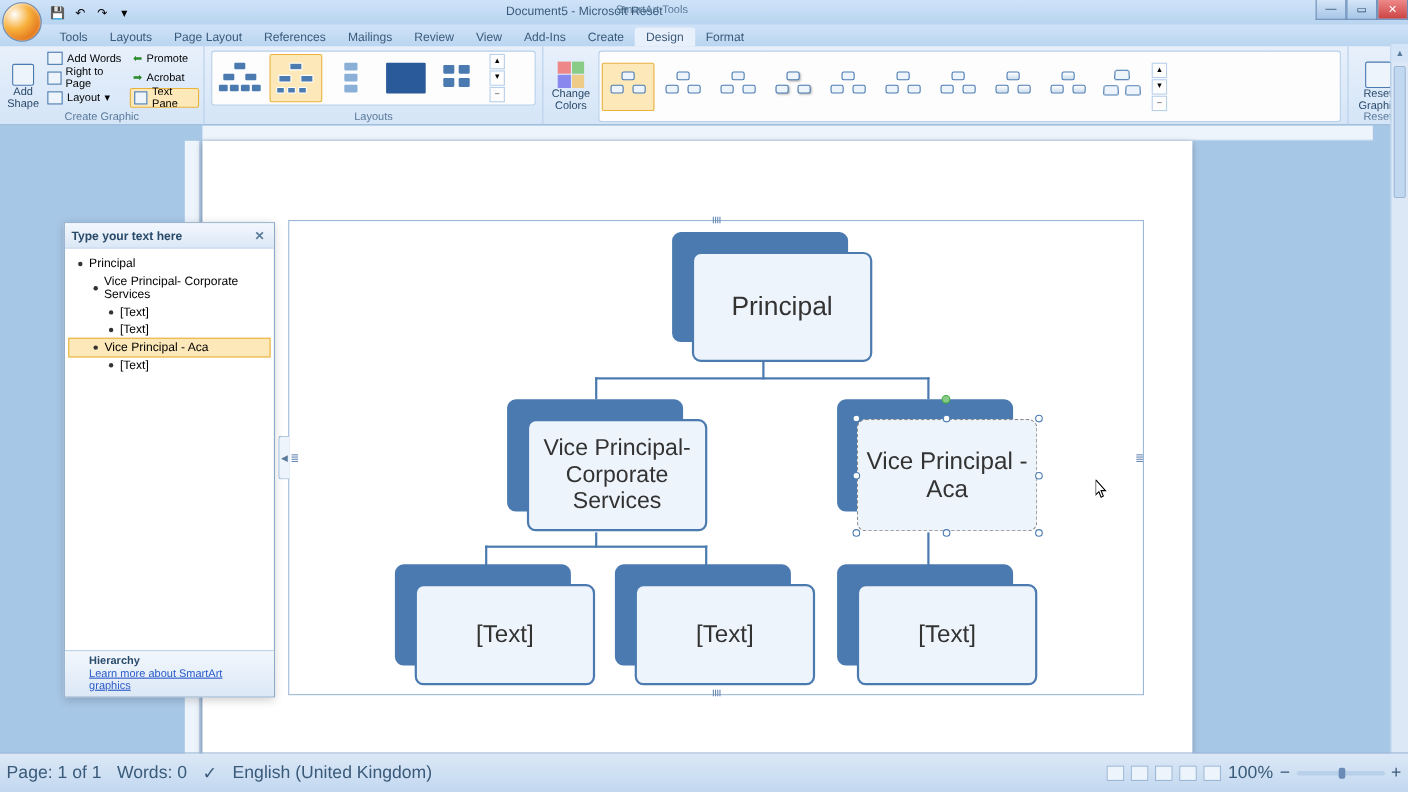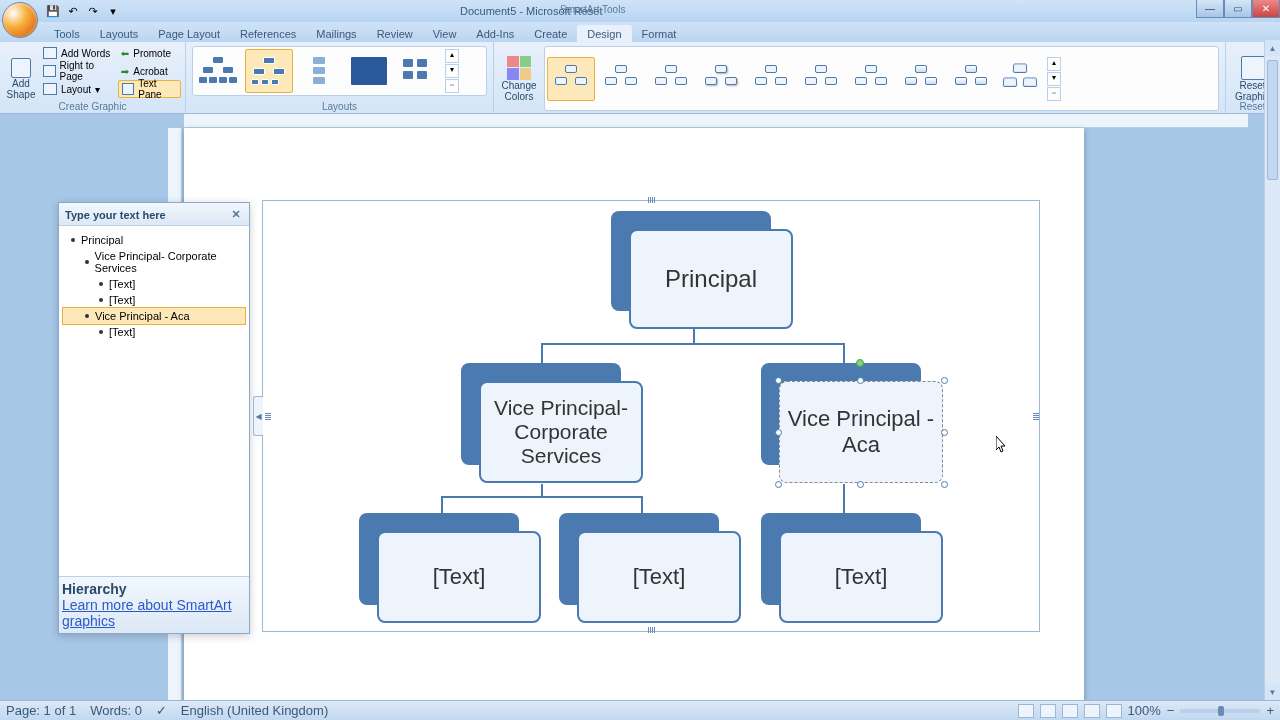--- a/index.html
+++ b/index.html
@@ -54,21 +54,21 @@
 .ruler-left { position: absolute; left: 168px; top: 14px; bottom: 0; width: 14px; background: #eef4fb; border-right: 1px solid #b8d0ea; }
 
 
 .textpane { position: absolute; left: 58px; top: 202px; width: 192px; height: 432px; background: #fff; border: 1px solid #8aa8c8; box-shadow: 0 2px 8px rgba(0,0,0,.2); display: flex; flex-direction: column; font-size: 11px; }
 .tp-head { background: linear-gradient(#f2f7fd,#dce8f6); border-bottom: 1px solid #b8d0ea; padding: 4px 6px; display: flex; align-items: flex-end; color: #2a4a6a; font-weight: 600; }
 .tp-close { margin-left: auto; width: 14px; height: 14px; display: flex; align-items: center; justify-content: center; cursor: pointer; color: #5a7a9a; }
 .tp-body { flex: 1; padding: 6px 4px; overflow: auto; }
 .tp-item { display: flex; align-items: center; padding: 2px 2px; gap: 6px; }
 .tp-item.sel { background: #fce8b8; border: 1px solid #e8b23c; margin: -1px; }
 .bullet { width: 4px; height: 4px; background: #333; border-radius: 50%; display: inline-block; }
-.tp-foot { background: linear-gradient(#f2f7fd,#dce8f6); border-top: 1px solid #b8d0ea; padding: 4px 3px; font-size: 14px; color: #5a7a9a; }
+.tp-foot { background: linear-gradient(#f2f7fd,#dce8f6); border-top: 1px solid #b8d0ea; padding: 4px 22px; font-size: 10px; color: #5a7a9a; }
 .tp-foot-title { color: #2a4a6a; font-weight: 600; }
 .tp-link { color: #2a5aca; text-decoration: underline; cursor: pointer; }
 
 
 .smartart-frame { position: absolute; left: 262px; top: 200px; width: 778px; height: 432px; border: 1px solid #9db8d6; }
 .sa-handle { position: absolute; width: 20px; height: 8px; display: flex; justify-content: center; gap: 1px; }
 .sa-handle span { width: 1px; height: 6px; background: #6a8bb5; }
 .sa-handle.top { top: -4px; left: 50%; transform: translateX(-50%); }
 .sa-handle.bottom { bottom: -4px; left: 50%; transform: translateX(-50%); }
 .sa-handle.left { left: -6px; top: 50%; transform: translateY(-50%) rotate(90deg); }
@@ -82,21 +82,21 @@
 .node-box.sm { font-size: 22px; }
 .node-box.selected { border: 1px dashed #888; }
 .sel-handle { position: absolute; width: 7px; height: 7px; background: #fff; border: 1px solid #4a7ab0; border-radius: 50%; }
 .rot-handle { position: absolute; width: 8px; height: 8px; background: #8c8; border: 1px solid #4a4; border-radius: 50%; }
 .connector { position: absolute; background: #4a7ab0; }
 
 
 .cursor { position: absolute; width: 12px; height: 18px; }
 
 
-.statusbar { position: absolute; bottom: 0; left: 0; right: 0; height: 20px; background: linear-gradient(#dce8f6,#c2d8f0); border-top: 1px solid #9db8d6; display: flex; align-items: center; font-size: 13px; color: #3a5a7a; padding: 0 6px; gap: 14px; }
+.statusbar { position: absolute; bottom: 0; left: 0; right: 0; height: 36px; background: linear-gradient(#dce8f6,#c2d8f0); border-top: 1px solid #9db8d6; display: flex; align-items: center; font-size: 16px; color: #3a5a7a; padding: 0 6px; gap: 14px; }
 .status-right { margin-left: auto; display: flex; align-items: center; gap: 6px; }
 .zoom-slider { width: 80px; height: 4px; background: #b8d0ea; border-radius: 2px; position: relative; }
 .zoom-thumb { position: absolute; left: 38px; top: -3px; width: 6px; height: 10px; background: #6a8bb5; border-radius: 2px; }
 .view-btn { width: 16px; height: 14px; border: 1px solid #9db8d6; background: #eef4fb; }
 
 
 .vscroll { position: absolute; right: 0; top: 40px; bottom: 20px; width: 16px; background: #dce8f6; border-left: 1px solid #b8d0ea; }
 .vscroll-thumb { position: absolute; left: 2px; right: 2px; top: 20px; height: 120px; background: #c2d8f0; border: 1px solid #9db8d6; border-radius: 2px; }
 .vscroll-btn { position: absolute; left: 0; right: 0; height: 16px; background: #d4e5f7; display: flex; align-items: center; justify-content: center; font-size: 8px; color: #5a7a9a; }
 </style>

